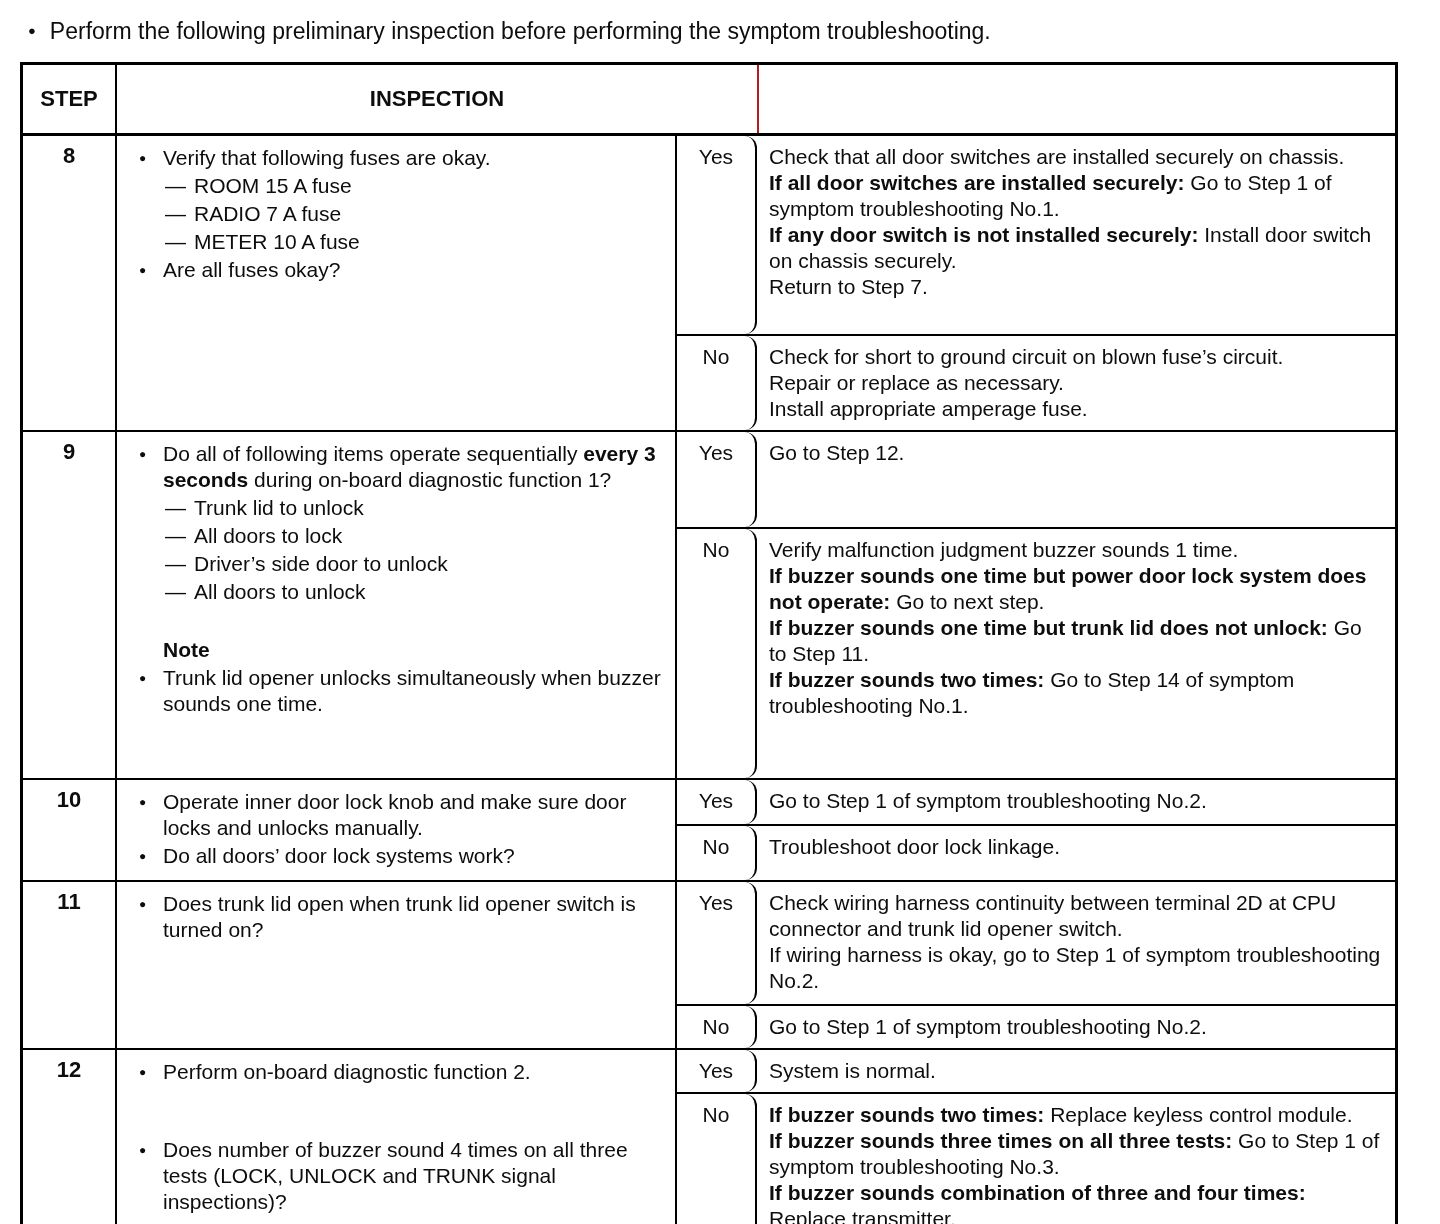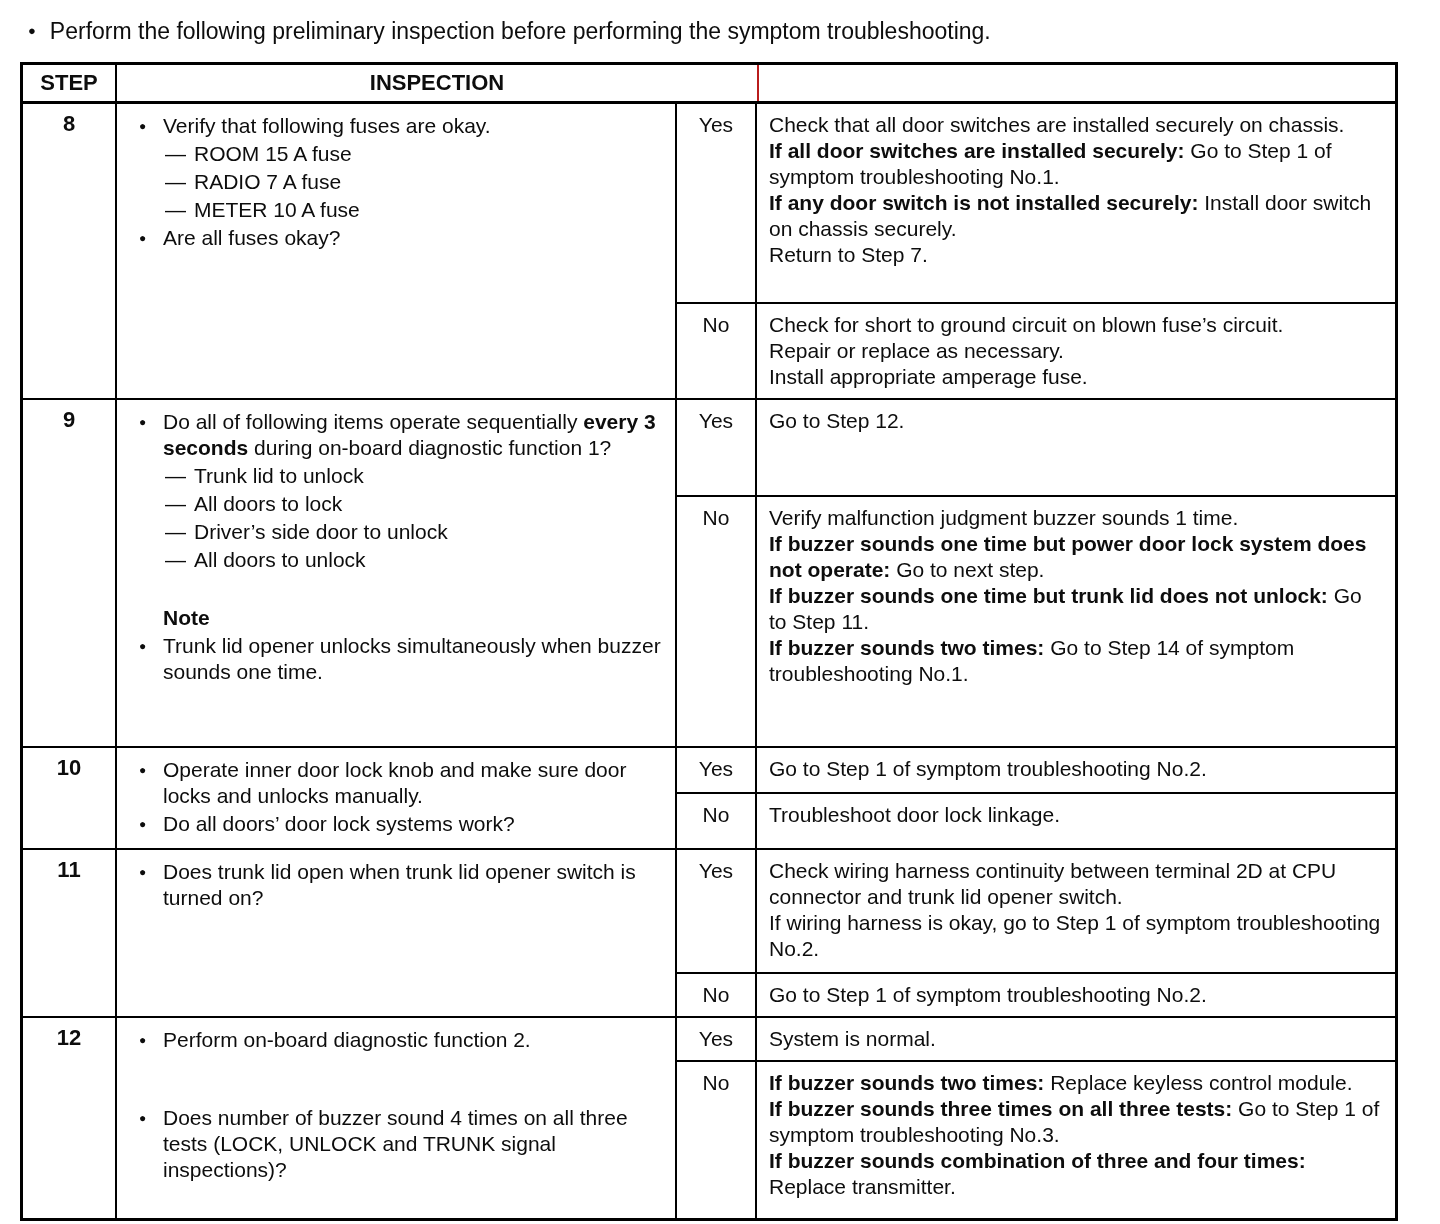--- a/index.html
+++ b/index.html
@@ -19,21 +19,21 @@
     display: flex; align-items: flex-start; gap: 14px;
     margin: 4px 0 16px 8px;
     font-size: 23px; line-height: 30px;
   }
   .intro .marker { font-size: 13px; line-height: 30px; }
 
   
   .doc-table { width: 1378px; border: 3px solid #000; background: #fff; }
 
   .header-row { display: flex; border-bottom: 3px solid #000; font-weight: 700; font-size: 22px; }
-  .h-cell { padding: 5px 4px; text-align: center; }
+  .h-cell { padding: 21px 4px; text-align: center; }
   .h-step { width: 94px; border-right: 2px solid #000; }
   .h-inspection { width: 642px; border-right: 2px solid #b91c1c; }
   .h-action { flex: 1; }
 
   .step-row { display: flex; border-bottom: 2px solid #000; }
   .step-row:last-child { border-bottom: none; }
 
   .cell { min-height: 100%; }
   .step-cell {
     width: 94px; border-right: 2px solid #000;
@@ -41,21 +41,21 @@
   }
   .inspection-cell {
     width: 560px; border-right: 2px solid #000;
     padding: 9px 12px 9px 22px;
   }
   .branches { flex: 1; display: flex; flex-direction: column; }
   .branch { display: flex; border-bottom: 2px solid #000; flex: 0 0 auto; }
   .branch:last-child { border-bottom: none; flex: 1 0 auto; }
   .answer-cell {
     width: 80px; border-right: 2px solid #000;
-    text-align: center; padding-top: 8px;
+    text-align: center; padding-top: 8px; border-radius: 12px;
   }
   .action-cell { flex: 1; padding: 8px 14px 8px 12px; }
 
   
   .step-8  .branch-yes { min-height: 200px; }
   .step-8  .branch-no  { min-height: 85px; }
   .step-9  .branch-yes { min-height: 97px; }
   .step-9  .branch-no  { min-height: 249px; }
   .step-10 .branch-yes { min-height: 46px; }
   .step-10 .branch-no  { min-height: 44px; }

